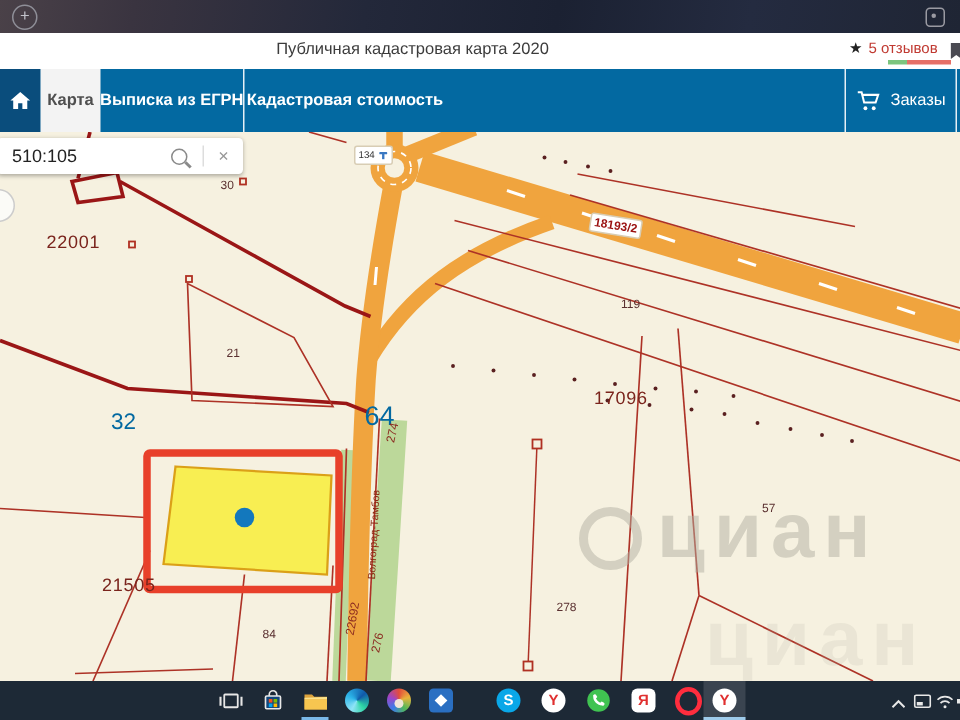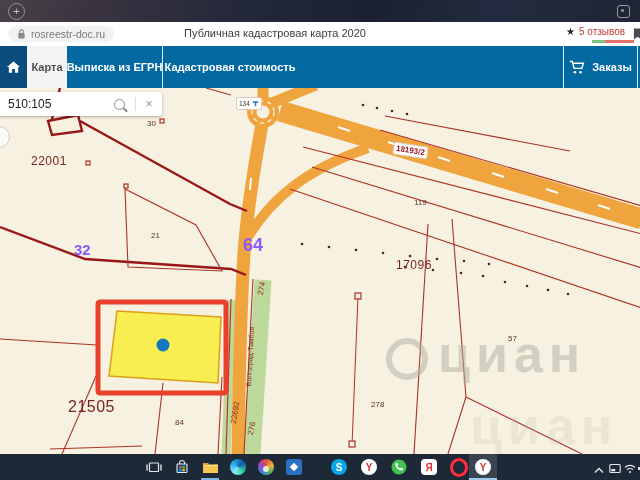--- a/index.html
+++ b/index.html
@@ -27,27 +27,27 @@
   
   #navbar{left:0;top:46px;width:640px;height:42px;background:#0369a1;}
   #homebtn{left:0;top:0;width:27px;height:42px;background:#0a4d7c;display:flex;align-items:center;justify-content:center;}
   .tab{top:0;height:42px;display:flex;align-items:center;justify-content:center;
        color:#fff;font-size:11px;font-weight:600;white-space:nowrap;}
   #tab-map{left:27px;width:40px;background:#f3f3f3;color:#4f4f4f;}
   #tab-egrn{left:67px;width:95px;}
   #tab-val{left:163px;width:134px;}
   .vsep{top:0;width:1px;height:42px;background:rgba(255,255,255,.9);}
   #orders{left:564px;top:0;width:73px;height:42px;display:flex;align-items:center;justify-content:center;gap:6px;
-          color:#fff;font-size:11px;font-weight:700;}
+          color:#fff;font-size:11px;font-weight:400;}
   
   #map{left:0;top:88px;width:640px;height:366px;background:#f6f1e0;overflow:hidden;}
   #mapsvg{position:absolute;left:0;top:0;}
   .lbl{position:absolute;color:#5a3030;white-space:nowrap;}
   .lbl.big{color:#7a241c;letter-spacing:.5px;}
-  .lbl.huge{color:#8b5cf6;font-weight:bold;}
+  .lbl.huge{color:#0369a1;font-weight:normal;margin-top:32px;}
   .lbl.rot{color:#8b2a20;transform-origin:center;}
   #street-name{position:absolute;left:210px;top:265px;width:80px;text-align:center;
     font-size:7px;color:#8b2a12;transform:rotate(-87deg);transform-origin:center;white-space:nowrap;}
   .badge{position:absolute;background:#fff;border:.5px solid #d8cdb4;border-radius:2px;
     display:flex;align-items:center;gap:2px;padding:0 2px;height:11px;}
   #badge-road{left:393px;top:56px;transform:rotate(9deg);color:#9b1212;font-size:8px;font-weight:bold;}
   #badge-ra{left:236px;top:9px;font-size:6.5px;color:#333;}
   #mapctl{left:-12px;top:38px;width:20px;height:20px;border-radius:50%;background:#fbfbf7;border:1px solid #ccc;}
   
   #msearch{left:-2px;top:4px;width:164px;height:24px;background:#fff;border-radius:3px;
@@ -86,27 +86,20 @@
 <div id="screen">
 
   <div id="titlebar" class="abs">
     <div id="newtab" class="abs">+</div>
     <div id="ext-ic" class="abs">
         <i></i>
       </div>
   </div>
 
   <div id="addrbar" class="abs">
-    <div id="urlpill" class="abs">
-      <svg width="9" height="12" viewBox="0 0 10 12">
-        <path d="M3,5 V3.5 a2,2 0 0 1 4,0 V5" stroke="#8a8a8a" fill="none" stroke-width="1.3"></path>
-        <rect x="1.5" y="5" width="7" height="6" rx="1" fill="#8a8a8a"></rect>
-      </svg>
-      <span>rosreestr-doc.ru</span>
-    </div>
     <div id="pgtitle" class="abs">Публичная кадастровая карта 2020</div>
     <div id="reviews" class="abs">
       <span class="st">★</span>
       <span class="tx">5 отзывов</span>
     </div>
     <div id="rev-under" class="abs"></div>
     <svg class="abs" style="left:633px;top:6px" width="9" height="12" viewBox="0 0 10 12">
       <path d="M1,0 h8 v12 l-4,-3 l-4,3 z" fill="#4a4a52"></path>
     </svg>
   </div>
@@ -238,21 +231,21 @@
 
     <span class="lbl" style="left:147px;top:31px;font-size:8px">30</span>
     <span class="lbl big" style="left:31px;top:66px;font-size:12px">22001</span>
     <span class="lbl" style="left:151px;top:143px;font-size:8px">21</span>
     <span class="lbl huge" style="left:74px;top:153px;font-size:15px">32</span>
     <span class="lbl huge" style="left:243px;top:147px;font-size:18px">64</span>
     <span class="lbl" style="left:414px;top:110px;font-size:8px">119</span>
     <span class="lbl big" style="left:396px;top:170px;font-size:12px">17096</span>
     <span class="lbl" style="left:508px;top:246px;font-size:8px">57</span>
     <span class="lbl" style="left:371px;top:312px;font-size:8px">278</span>
-    <span class="lbl big" style="left:68px;top:310px;font-size:16px">21505</span>
+    <span class="lbl big" style="left:68px;top:295px;font-size:12px">21505</span>
     <span class="lbl" style="left:175px;top:330px;font-size:8px">84</span>
     <span class="lbl rot" style="left:255px;top:196px;font-size:8px;transform:rotate(-78deg)">274</span>
     <span class="lbl rot" style="left:245px;top:336px;font-size:8px;transform:rotate(-78deg)">276</span>
     <span class="lbl rot" style="left:224px;top:320px;font-size:8px;transform:rotate(-80deg)">22692</span>
     <span id="street-name">Волгоград-Тамбов</span>
 
     <div class="badge" id="badge-road">
       <span>18193/2</span>
     </div>
     <div class="badge" id="badge-ra">

